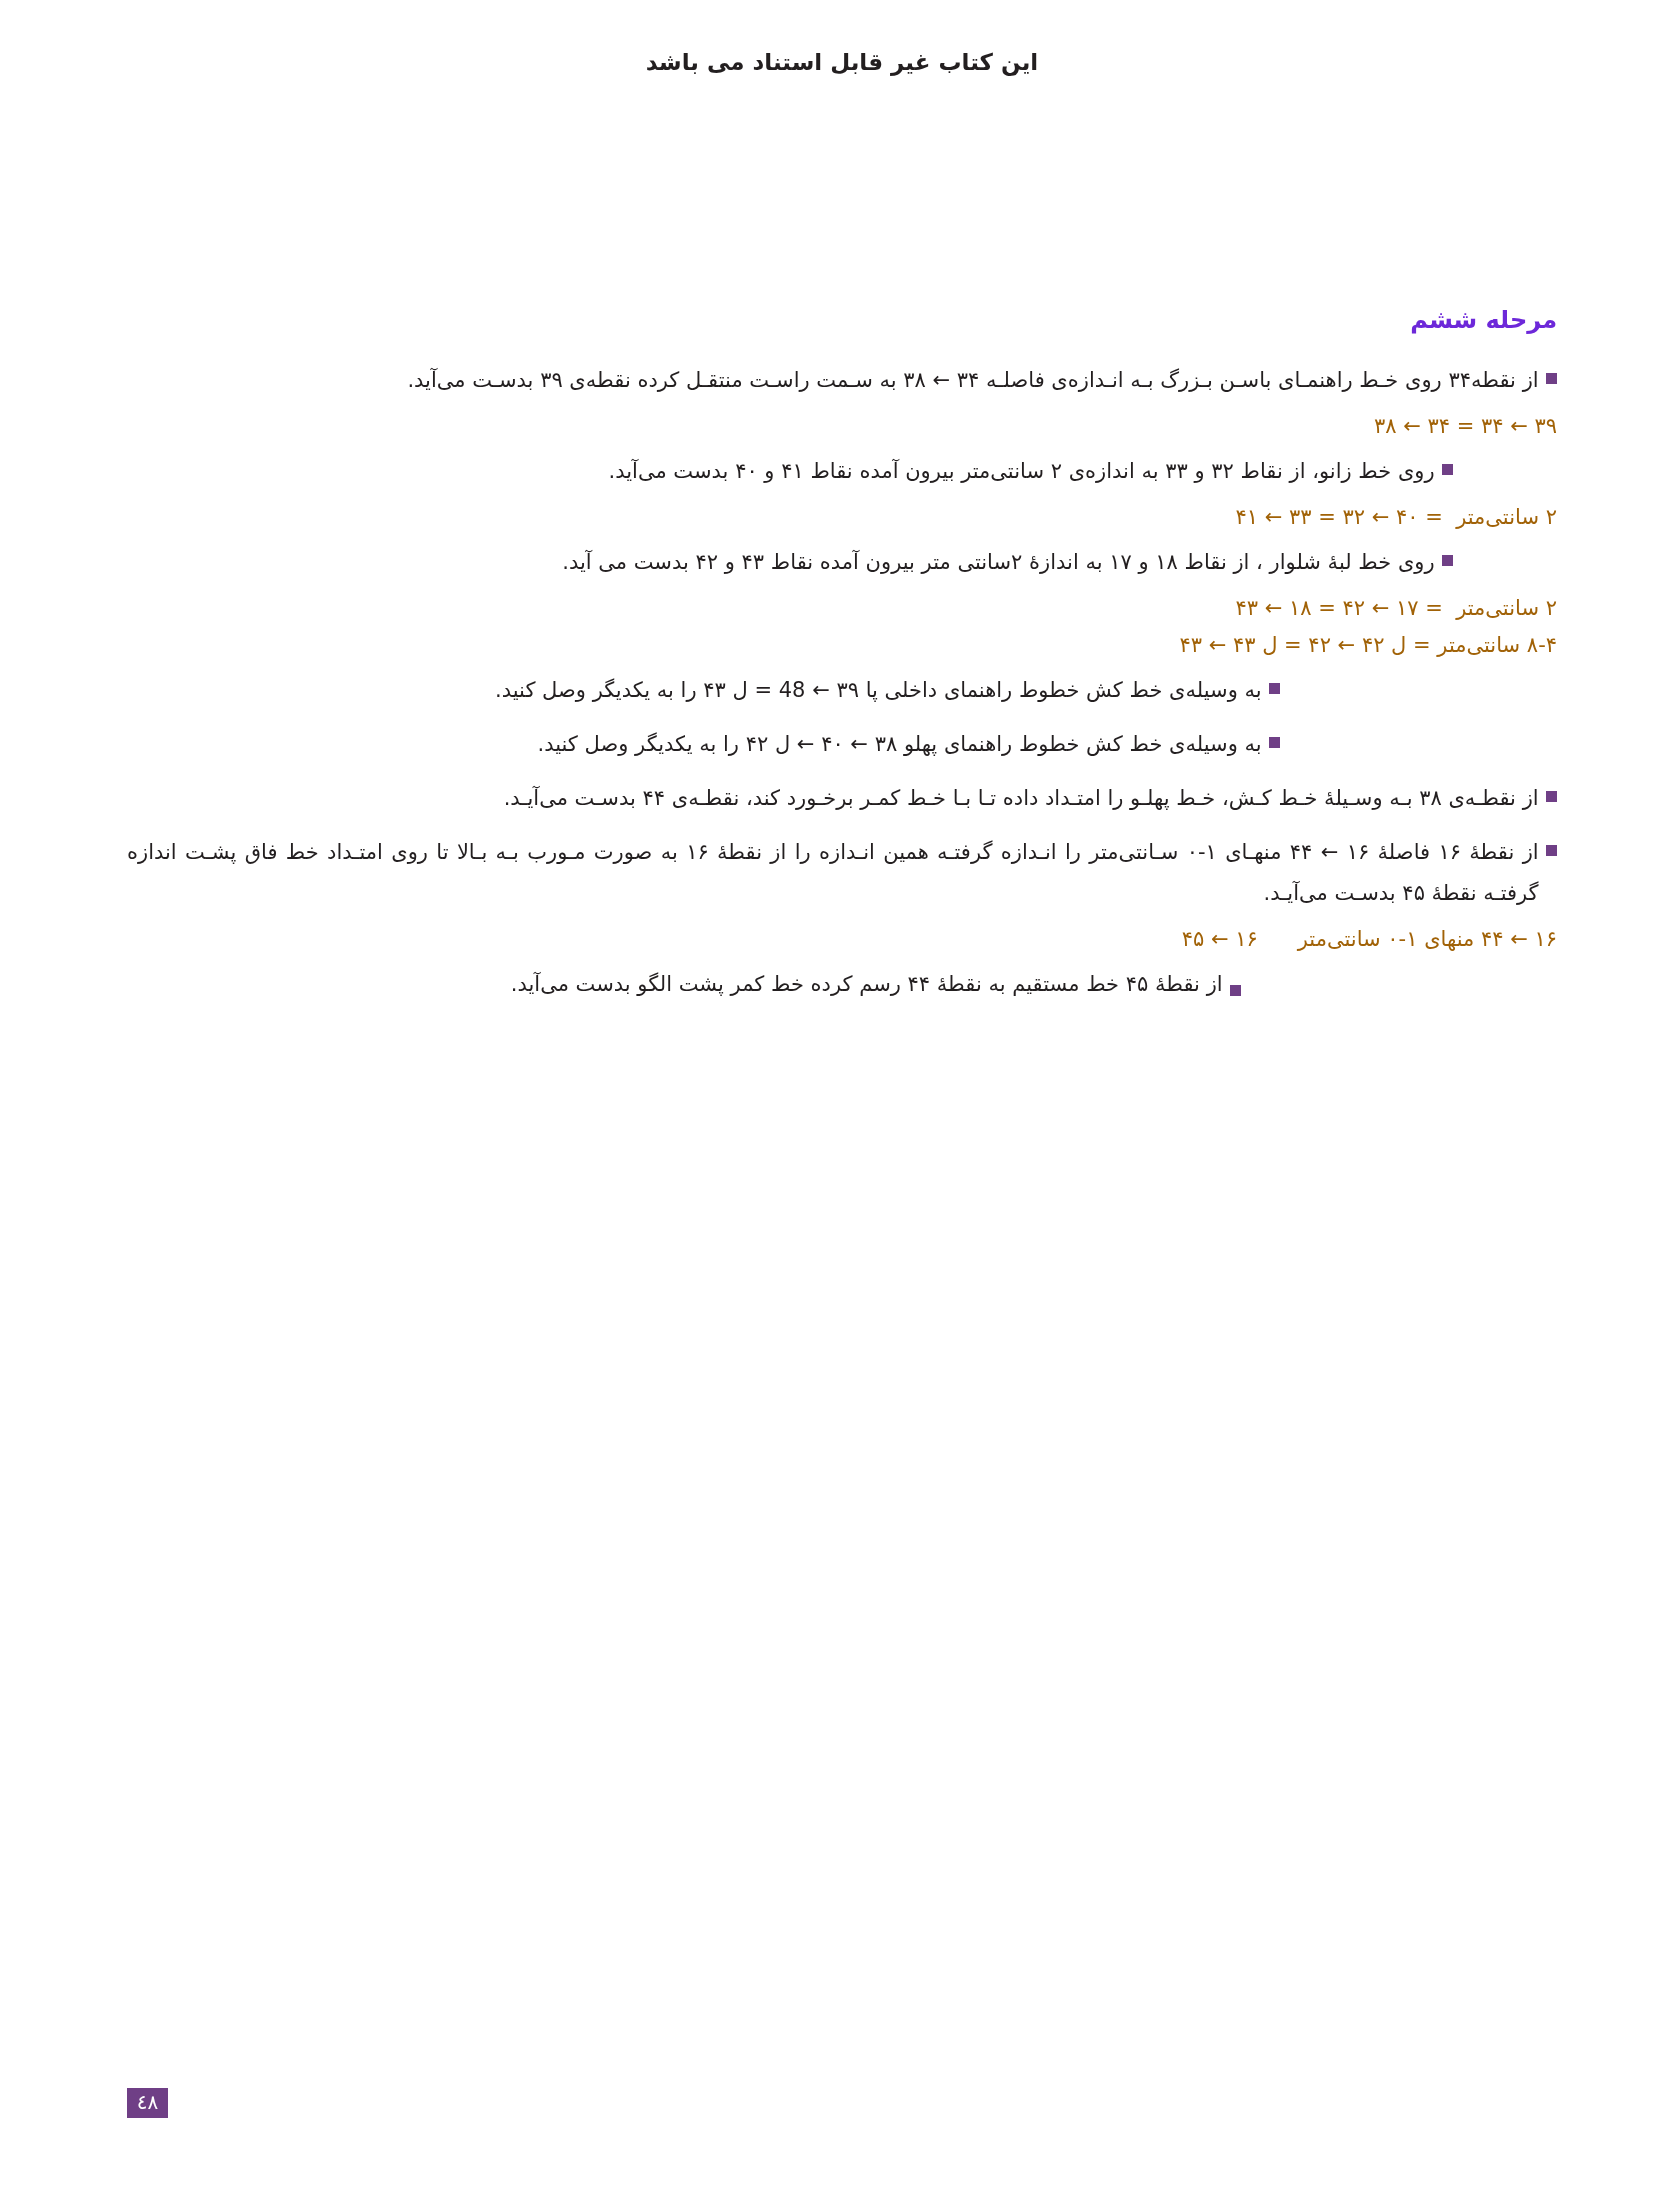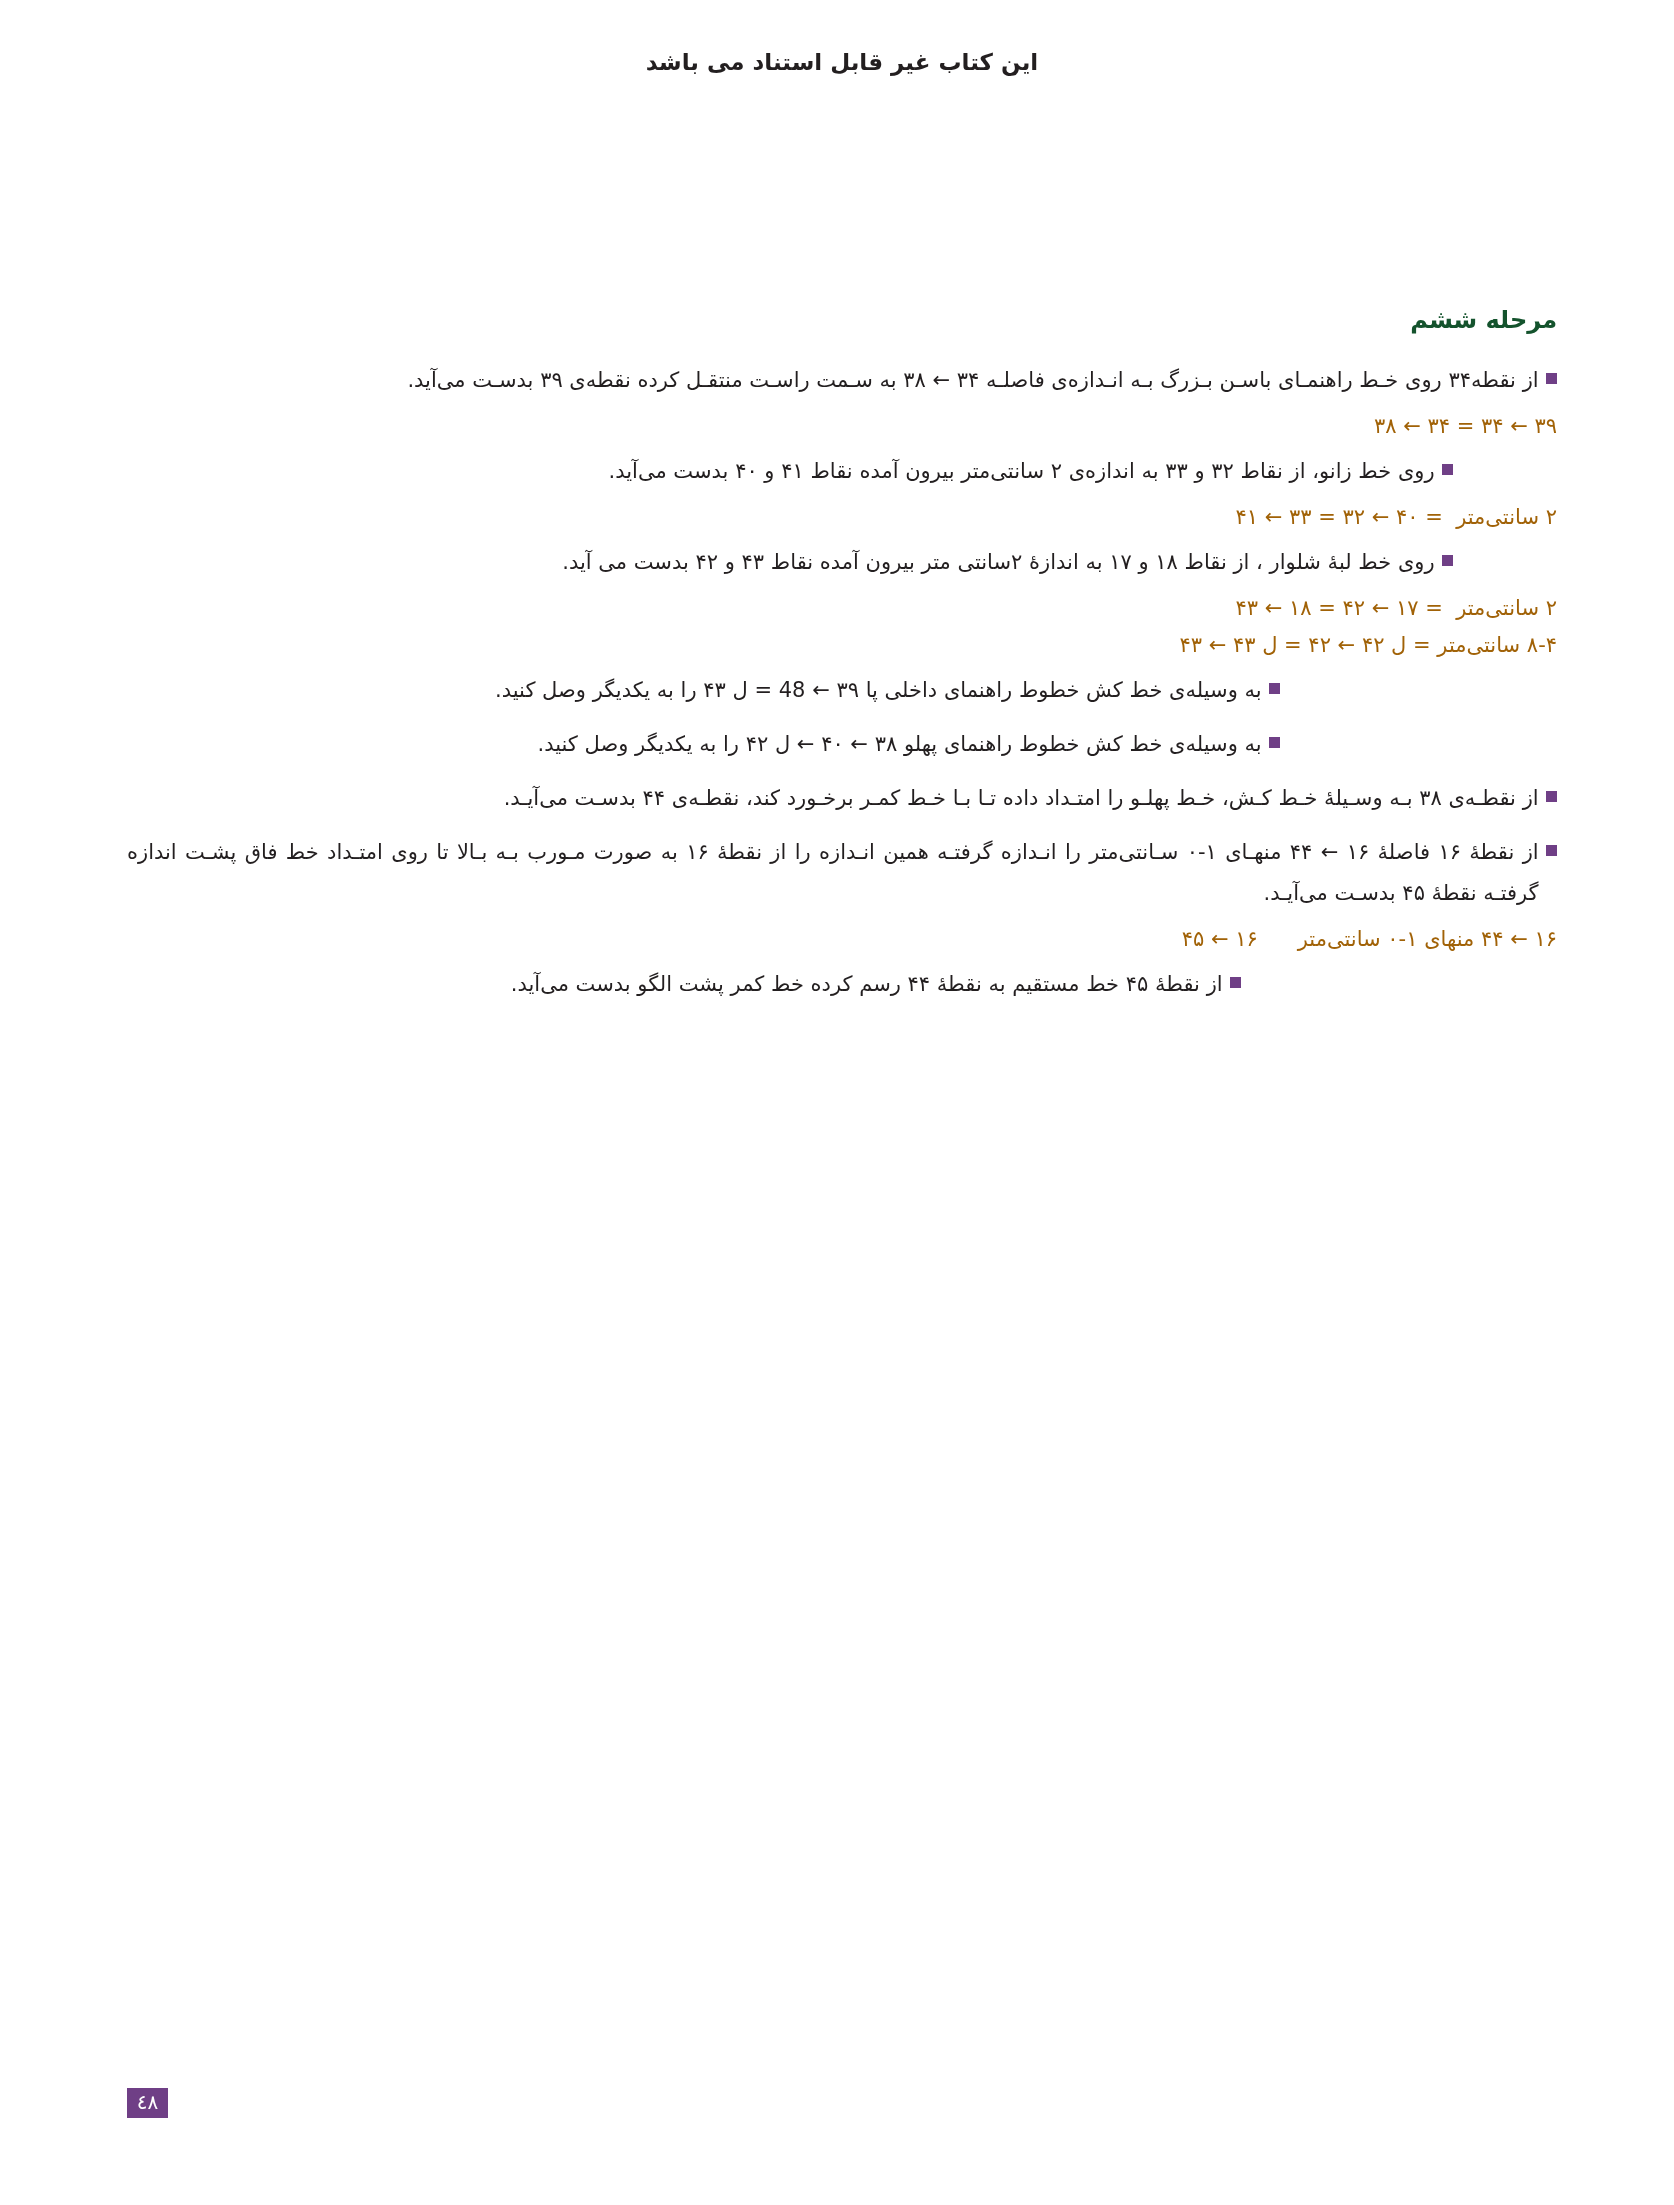--- a/index.html
+++ b/index.html
@@ -37,21 +37,21 @@
     position: absolute;
     top: 306px;
     right: 117px;
     left: 117px;
     direction: rtl;
   }
 
   .section-title {
     font-size: 24px;
     font-weight: 700;
-    color: #14532d;
+    color: #6d28d9;
     text-align: right;
     margin: 0 0 26px 0;
   }
 
   
   .bullet-row {
     display: flex;
     align-items: flex-start;
     margin: 0 0 13px 0;
   }
@@ -59,20 +59,21 @@
     padding-right: 0;
   }
   .bullet-row.indent-2 {
     padding-right: 104px;
   }
   .bullet-row.indent-3 {
     padding-right: 277px;
   }
   .bullet-row.indent-4 {
     padding-right: 316px;
+    align-items: center;
   }
 
   .bullet-mark {
     flex: 0 0 auto;
     width: 11.4px;
     height: 11.4px;
     background: #6f3f86;
     margin-top: 13px;
     margin-left: 7px;
   }

